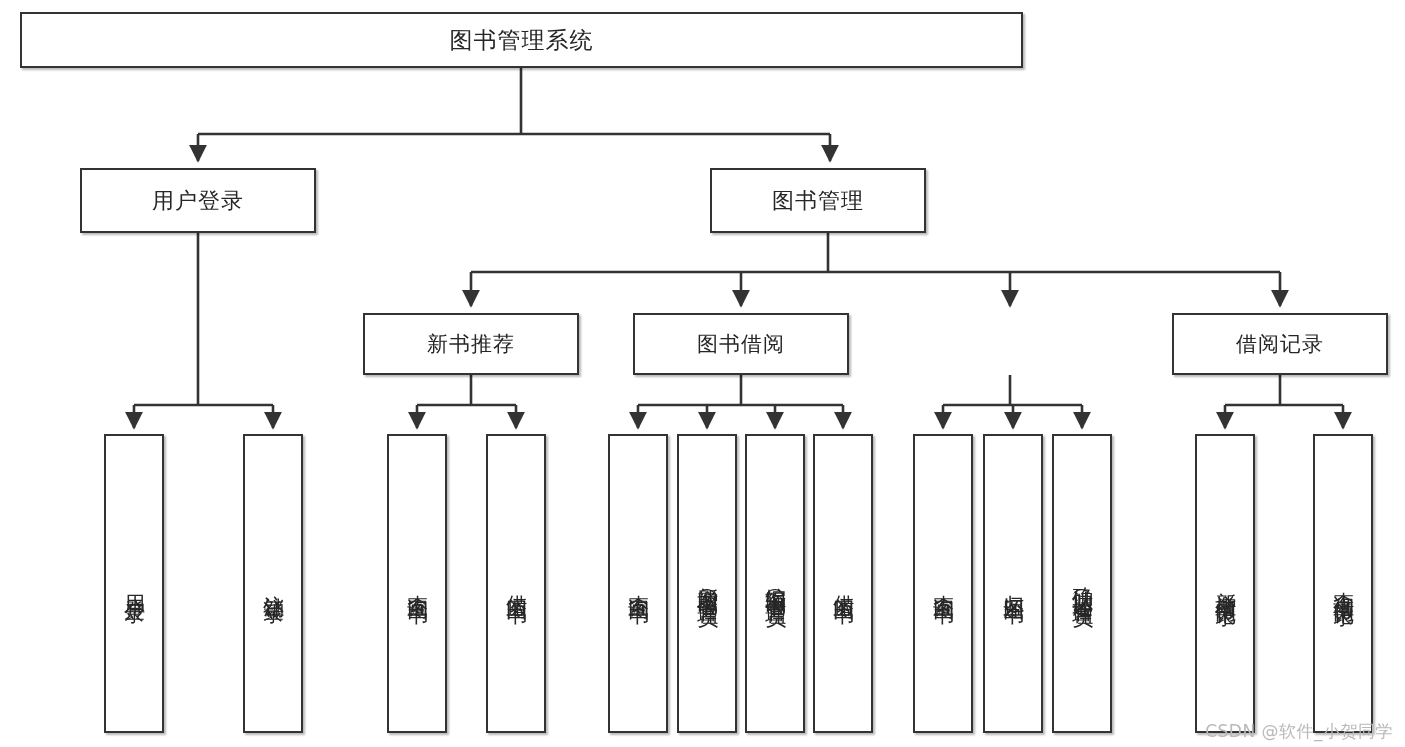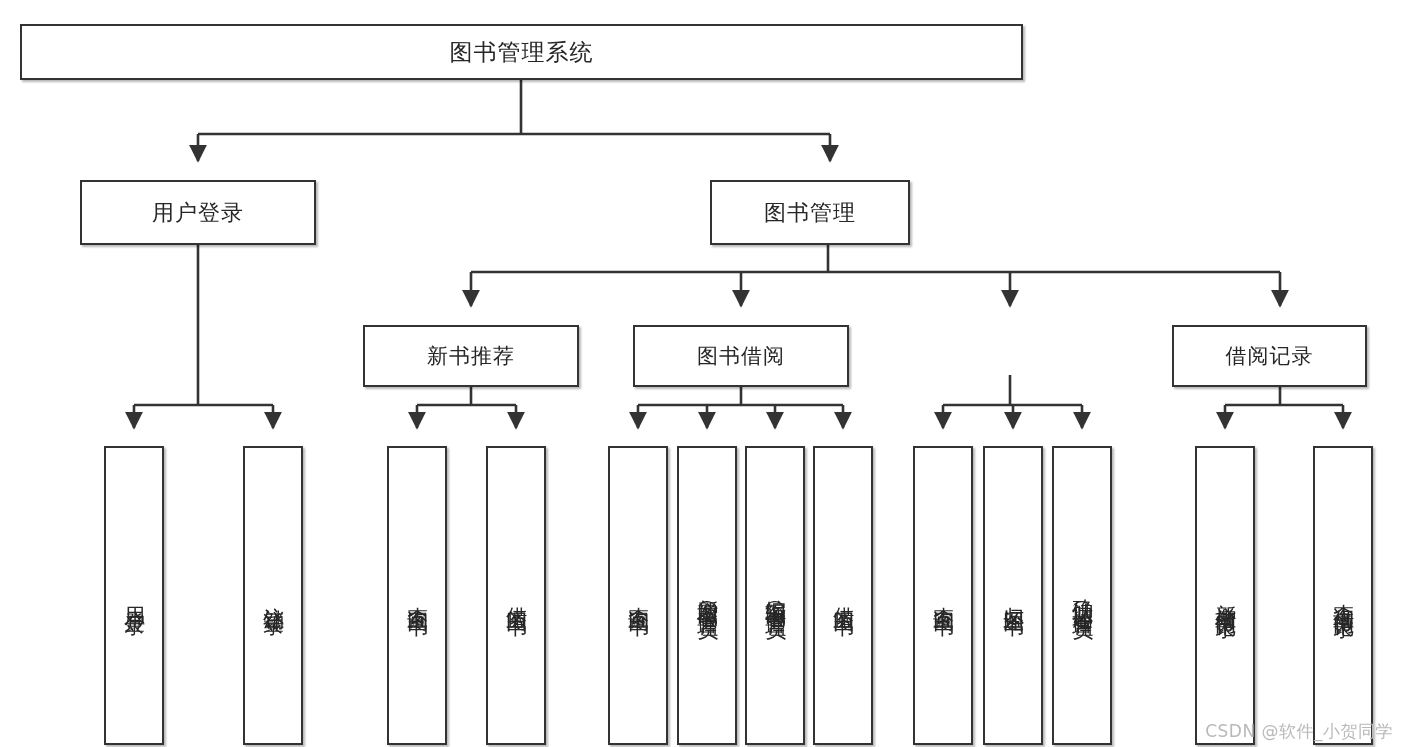--- a/index.html
+++ b/index.html
@@ -28,21 +28,20 @@
     box-sizing:border-box;
     background:#ffffff;
     border:2.5px solid #333333;
     box-shadow:2px 2px 2px rgba(0,0,0,0.28);
     display:flex;
     align-items:center;
     justify-content:center;
     text-align:right;
     color:#262626;
     letter-spacing:1px;
-    margin-top:12px;
   }
   .node.root{
     font-size:23px;
   }
   .node.level2{
     font-size:22px;
   }
   .node.level3{
     font-size:21px;
   }
@@ -128,31 +127,31 @@
     </g>
   </svg>
 
   <div class="node root" style="left: 20px; top: 12px; width: 1003px; height: 56px;">
     <span>图书管理系统</span>
   </div>
 
   <div class="node level2" style="left: 80px; top: 168px; width: 236px; height: 65px;">
     <span>用户登录</span>
   </div>
-  <div class="node level2" style="left: 710px; top: 168px; width: 200px; height: 65px;">
+  <div class="node level2" style="left: 710px; top: 168px; width: 216px; height: 65px;">
     <span>图书管理</span>
   </div>
 
   <div class="node level3" style="left: 363px; top: 313px; width: 216px; height: 62px;">
     <span>新书推荐</span>
   </div>
   <div class="node level3" style="left: 633px; top: 313px; width: 216px; height: 62px;">
     <span>图书借阅</span>
   </div>
-  <div class="node level3" style="left: 1172px; top: 313px; width: 195px; height: 62px;">
+  <div class="node level3" style="left: 1172px; top: 313px; width: 216px; height: 62px;">
     <span>借阅记录</span>
   </div>
 
   <div class="node leaf" style="left: 104px; top: 434px; width: 60px; height: 299px;">
     <span class="txt">用户登录</span>
   </div>
   <div class="node leaf" style="left: 243px; top: 434px; width: 60px; height: 299px;">
     <span class="txt">注销登录</span>
   </div>
   <div class="node leaf" style="left: 387px; top: 434px; width: 60px; height: 299px;">

